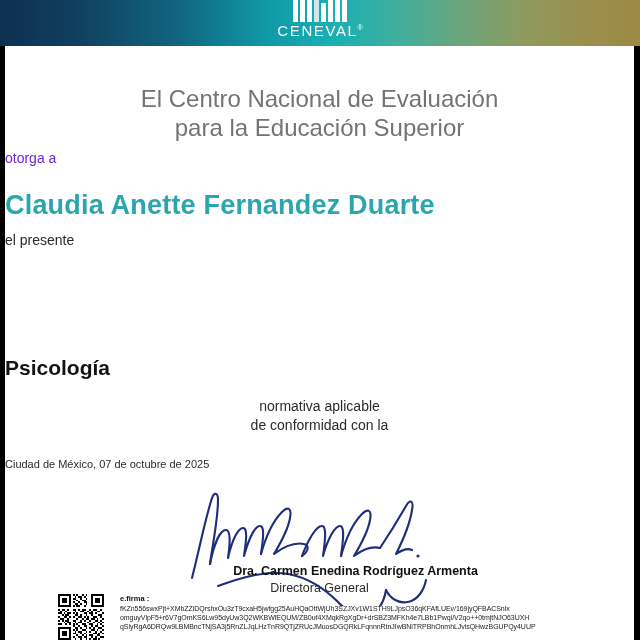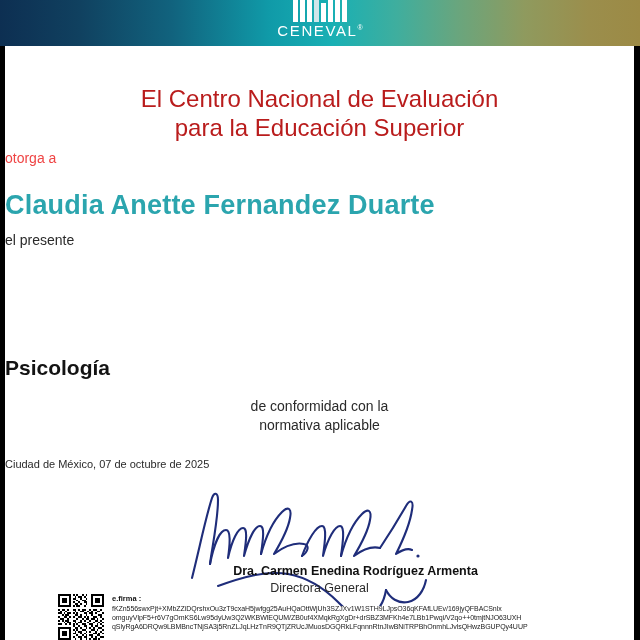--- a/index.html
+++ b/index.html
@@ -102,29 +102,29 @@
   }
 
   .line { text-align: center; }
 
   .title {
     position: absolute;
     top: 38px;
     width: 100%;
     font-size: 24px;
     line-height: 29px;
-    color: #b91c1c;
+    color: #737373;
   }
 
   .otorga {
     position: absolute;
     top: 104px;
     width: 100%;
     font-size: 14px;
-    color: #ef4444;
+    color: #6d28d9;
   }
 
   .recipient {
     position: absolute;
     top: 144px;
     width: 100%;
     font-size: 27px;
     font-weight: bold;
     color: #2ba5ae;
     letter-spacing: 0.2px;
@@ -228,21 +228,21 @@
     display: flex;
     align-items: flex-start;
   }
   .qr {
     width: 46px;
     height: 46px;
     margin-left: 53px;
     flex: none;
   }
   .efirma-text {
-    margin-left: 8px;
+    margin-left: 16px;
     text-align: left;
     overflow: hidden;
   }
   .efirma-label {
     font-size: 7.5px;
     font-weight: bold;
     color: #111;
     line-height: 10px;
   }
   .efirma-hash {
@@ -285,22 +285,22 @@
 
     <div class="recipient">Claudia Anette Fernandez Duarte</div>
 
     <div class="presente">el presente</div>
 
 
 
     <div class="program">Psicología</div>
 
     <div class="conformity">
+      <div class="line">normativa aplicable</div>
       <div class="line">de conformidad con la</div>
-      <div class="line">normativa aplicable</div>
     </div>
 
     <div class="place-date">Ciudad de México, 07 de octubre de 2025</div>
 
     <div class="signature-block">
       <svg class="signature-svg" viewBox="0 0 300 120">
         <g fill="none" stroke="#1f2d7a" stroke-width="2.1" stroke-linecap="round" stroke-linejoin="round">
           <path d="M22,92 C30,60 36,30 42,12 C44,6 48,6 48,14 C48,34 42,62 40,78"></path>
           <path d="M40,78 C44,58 50,44 56,44 C61,44 60,58 58,72 C62,54 68,42 73,42 C78,42 76,56 74,70 C79,52 85,40 90,40 C95,40 93,54 91,68"></path>
           <path d="M91,68 C96,50 104,34 112,26 C118,20 122,22 120,32 C118,44 110,58 104,68 C112,62 124,56 134,58 C140,59 138,66 132,70"></path>

